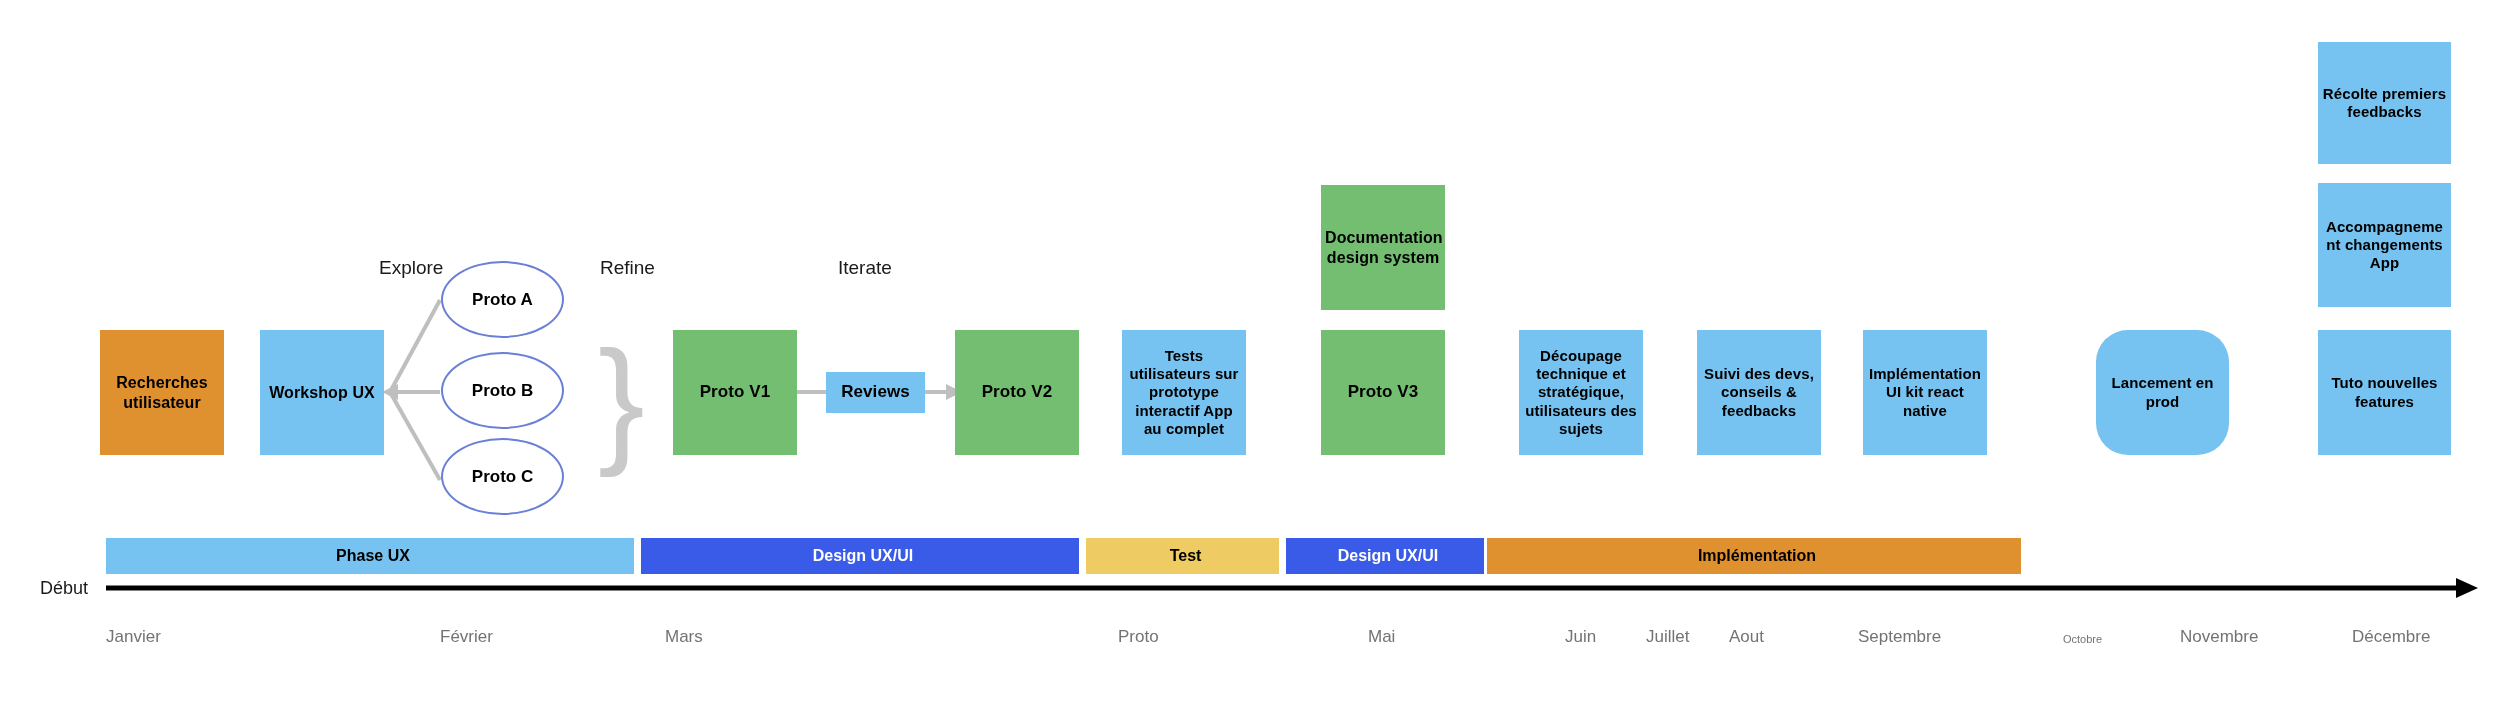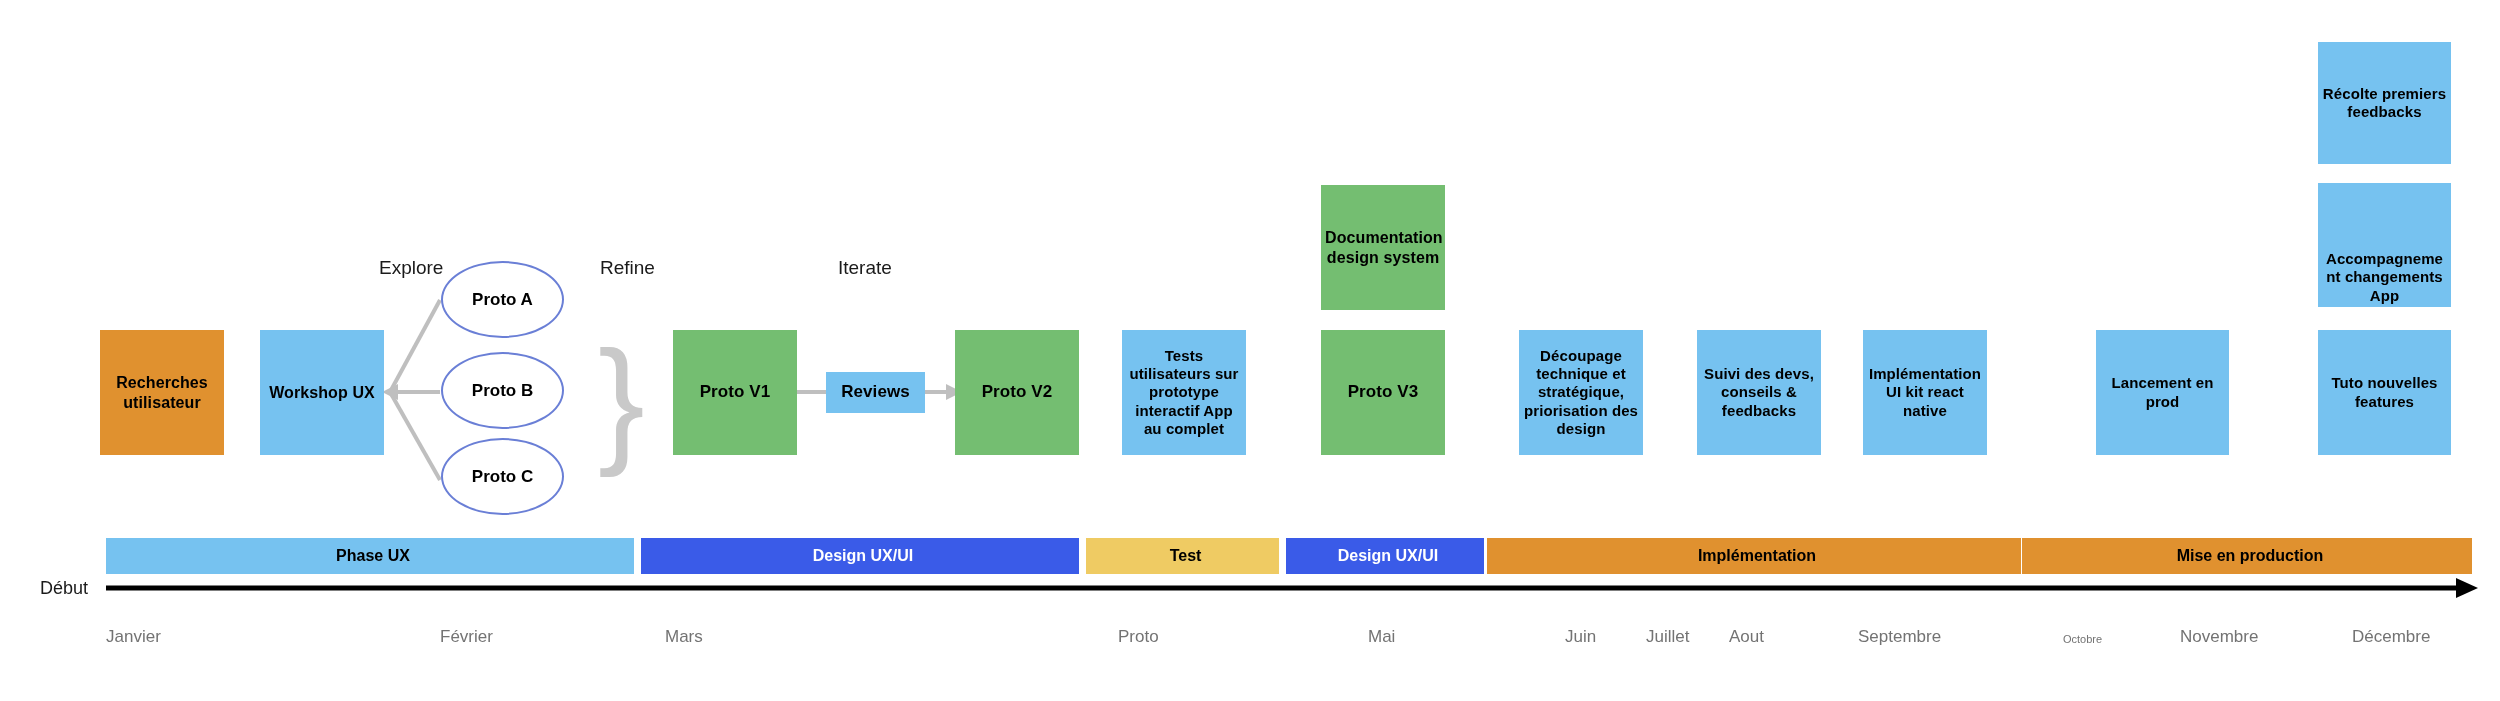--- a/index.html
+++ b/index.html
@@ -172,64 +172,61 @@
 
   <div class="node fill-green" style="left:1321px; top:185px; width:124px; height:125px; font-size:16px;">
     <span>Documentation design system</span>
   </div>
 
   <div class="node fill-green" style="left:1321px; top:330px; width:124px; height:125px; font-size:17px;">
     <span>Proto V3</span>
   </div>
 
   <div class="node fill-blue" style="left:1519px; top:330px; width:124px; height:125px; font-size:15px;">
-    <span>Découpage technique et stratégique, priorisation des design</span>
+    <span>Découpage technique et stratégique, utilisateurs des sujets</span>
   </div>
 
   <div class="node fill-blue" style="left:1686px; top:330px; width:124px; height:125px; font-size:15px;margin-left:11px;">
     <span>Suivi des devs, conseils &amp; feedbacks</span>
   </div>
 
   <div class="node fill-blue" style="left:1863px; top:330px; width:124px; height:125px; font-size:15px;">
     <span>Implémentation UI kit react native</span>
   </div>
 
-  <div class="node fill-blue" style="left:2096px; top:330px; width:133px; height:125px; font-size:15px;">
+  <div class="node fill-blue" style="left:2096px; top:330px; width:133px; height:125px; font-size:15px;border-radius:32px;">
     <span>Lancement en prod</span>
   </div>
 
   <div class="node fill-blue" style="left:2318px; top:330px; width:133px; height:125px; font-size:15px;">
     <span>Tuto nouvelles features</span>
   </div>
 
   <div class="node fill-blue" style="left:2318px; top:42px; width:133px; height:122px; font-size:15px;">
     <span>Récolte premiers feedbacks</span>
   </div>
 
-  <div class="node fill-blue" style="left:2318px; top:183px; width:133px; height:124px; font-size:15px;align-items:flex-end;">
+  <div class="node fill-blue" style="left:2318px; top:183px; width:133px; height:124px; font-size:15px;">
     <span>Accompagneme nt changements App</span>
   </div>
 
   <div class="phase-bar" style="left:106px; top:538px; width:528px; height:36px; background:#76C2F0; color:#000000; font-size:16px;">
     <span>Phase UX</span>
   </div>
   <div class="phase-bar" style="left:641px; top:538px; width:438px; height:36px; background:#3A5BE8; color:#ffffff; font-size:16px;">
     <span>Design UX/UI</span>
   </div>
   <div class="phase-bar" style="left:1086px; top:538px; width:193px; height:36px; background:#EFCB63; color:#000000; font-size:16px;">
     <span>Test</span>
   </div>
   <div class="phase-bar" style="left:1286px; top:538px; width:198px; height:36px; background:#3A5BE8; color:#ffffff; font-size:16px;">
     <span>Design UX/UI</span>
   </div>
   <div class="phase-bar" style="left:1487px; top:538px; width:534px; height:36px; background:#E0912F; color:#000000; font-size:16px;">
     <span>Implémentation</span>
-  </div>
-  <div class="phase-bar" style="left:2022px; top:538px; width:450px; height:36px; background:#E0912F; color:#000000; font-size:16px;">
-    <span>Mise en production</span>
   </div>
 
   <div class="debut-label" style="left:40px; top:578px; font-size:18px;">Début</div>
 
   <svg id="timeline-axis" viewBox="0 0 2500 701">
     <line x1="106" y1="588" x2="2462" y2="588" stroke="#000000" stroke-width="5"></line>
     <path d="M 2478 588 L 2456 578 L 2456 598 Z" fill="#000000"></path>
   </svg>
 
   <div class="month" style="left:106px; top:627px; font-size:17px;">Janvier</div>

